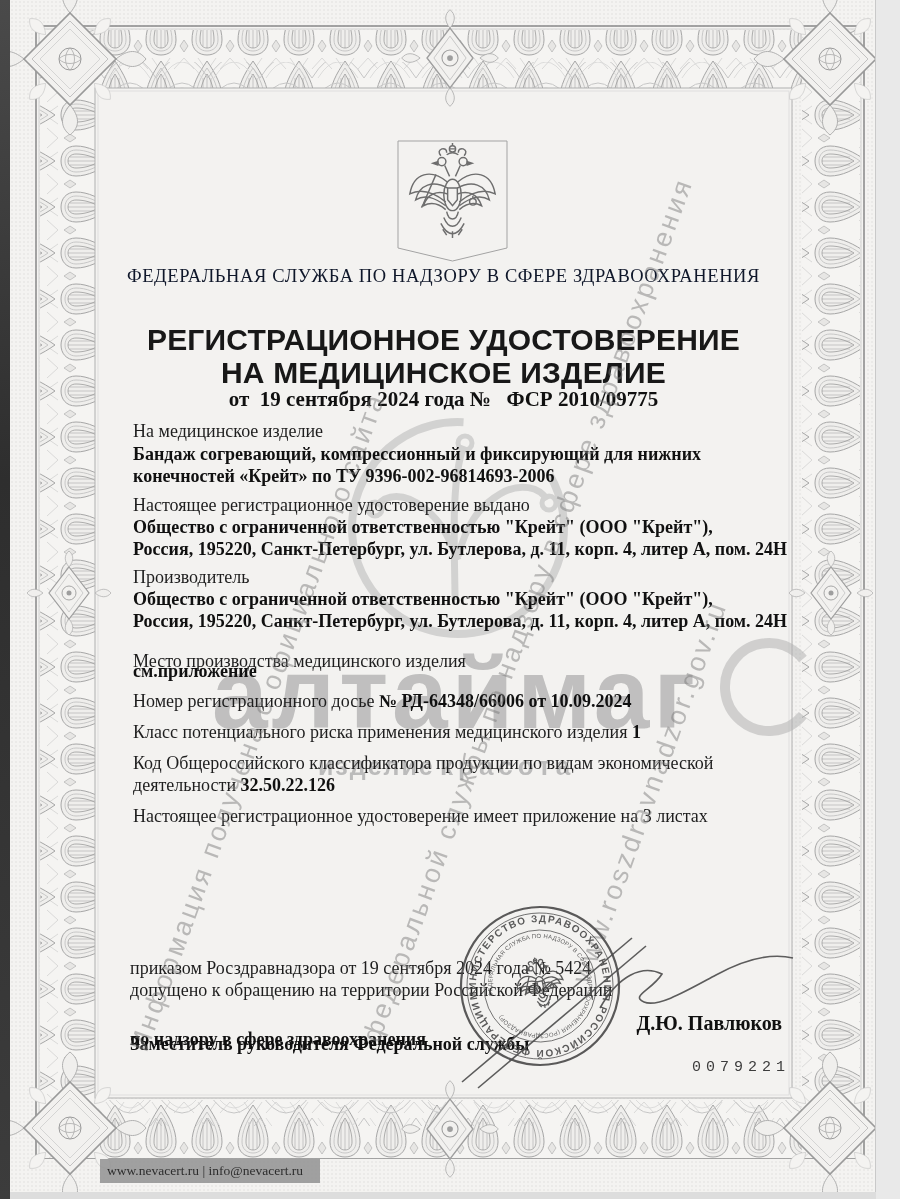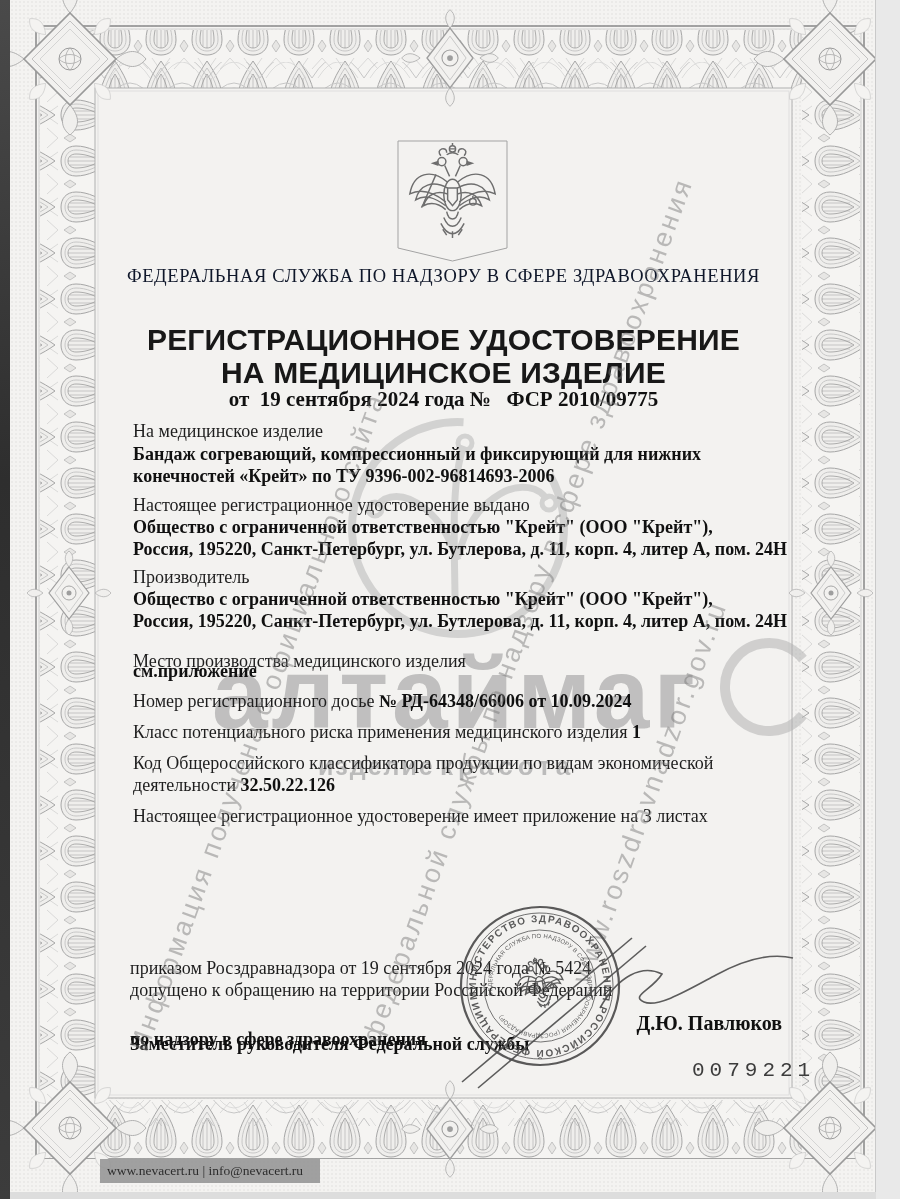--- a/index.html
+++ b/index.html
@@ -15,21 +15,21 @@
   .b{font-weight:bold;color:#101010;}
   .ctr{left:95px;width:697px;text-align:center;}
   .hdr{font-size:18.5px;letter-spacing:0.6px;color:#0f172a;}
   .ttl{font-family:"Liberation Sans",sans-serif;font-weight:bold;font-size:30px;letter-spacing:0.2px;color:#181818;}
   .dateline{font-size:21px;}
   .wm{position:absolute;font-family:"Liberation Sans",sans-serif;font-size:27px;letter-spacing:3px;
       color:rgba(122,122,122,0.48);white-space:pre;transform-origin:center;}
   .shopname{position:absolute;left:212px;top:636px;font-family:"Liberation Sans",sans-serif;font-weight:bold;
       font-size:100px;letter-spacing:4px;color:#a8a8a8;opacity:0.68;white-space:pre;}
   .tag{position:absolute;font-family:"Liberation Sans",sans-serif;font-weight:bold;color:#b2b2b2;opacity:0.85;white-space:pre;}
-  .serial{position:absolute;left:692px;top:1059px;font-family:"Liberation Mono",monospace;font-size:21px;
+  .serial{position:absolute;left:692px;top:1059px;font-family:"Liberation Mono",monospace;font-size:15px;
       letter-spacing:5px;color:#3c3c3c;}
   .signer-name{position:absolute;right:118px;top:1012px;font-size:20px;}
   .footer{position:absolute;left:100px;top:1159px;width:206px;background:rgba(148,148,148,0.88);
       color:#2d2d2d;font-size:13.5px;line-height:17px;padding:3px 7px 4px 7px;}
   svg text{font-family:"Liberation Sans",sans-serif;}
 </style>
 </head>
 <body>
 
 <div class="screen">

